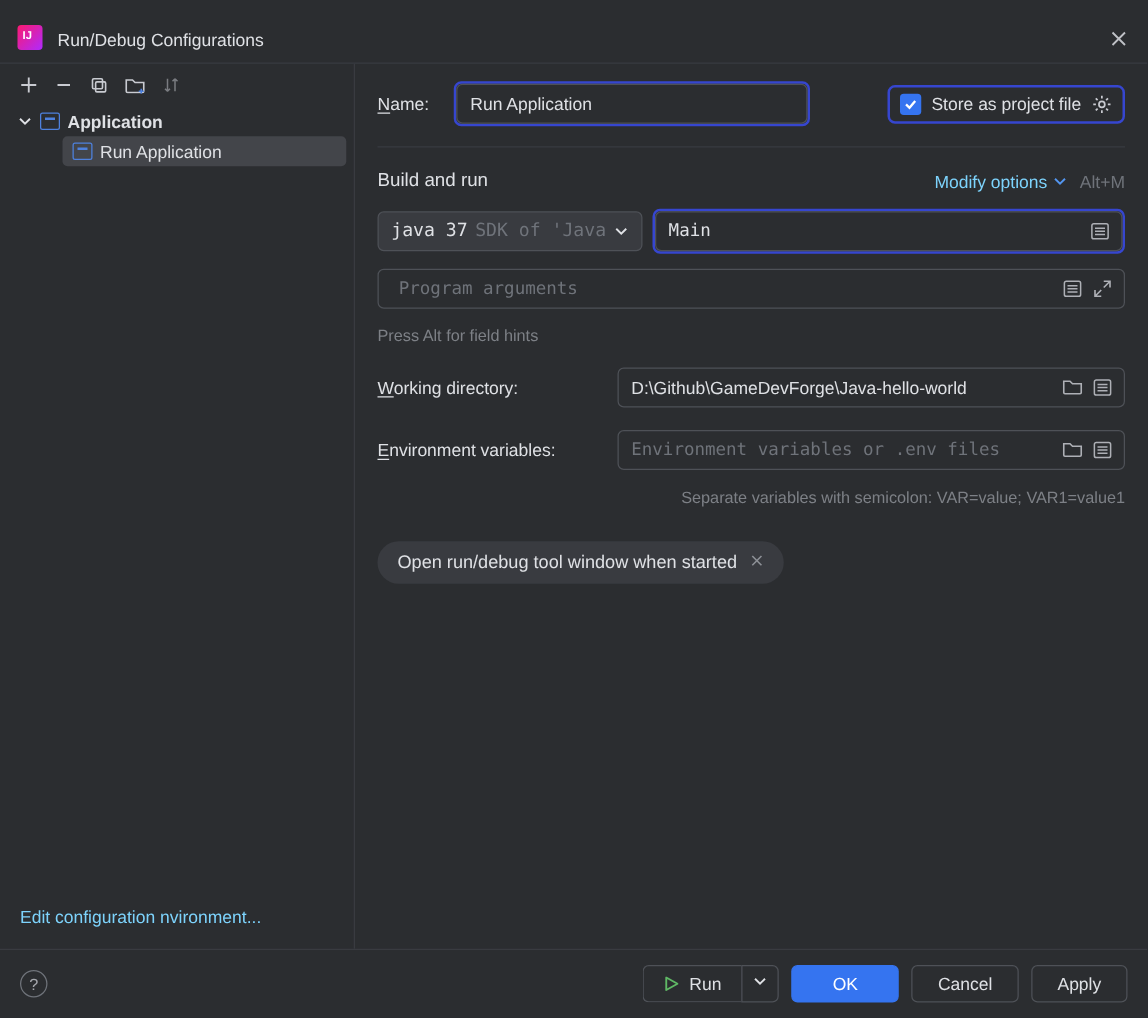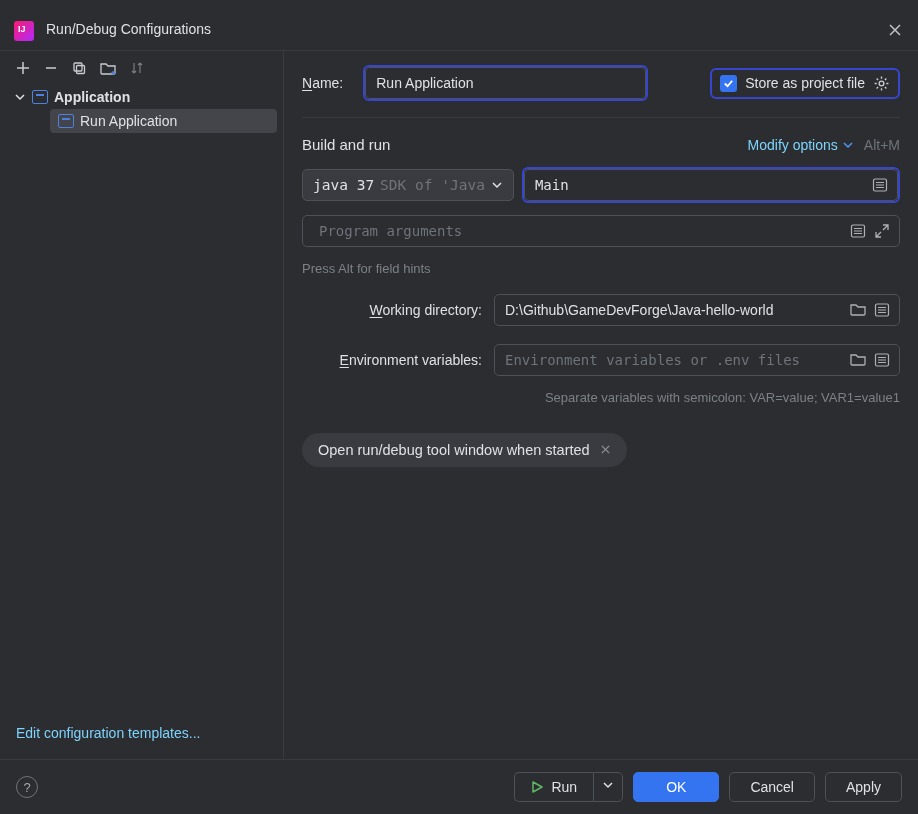--- a/index.html
+++ b/index.html
@@ -9,22 +9,22 @@
     font-family: -apple-system, BlinkMacSystemFont, "Segoe UI", Arial, sans-serif;
     font-size: 13px;
     width: 918px;
     height: 814px;
     overflow: hidden;
     display: flex;
     flex-direction: column;
   }
   .titlebar {
     display: flex;
-    align-items: flex-start;
-    padding: 21px 14px;
+    align-items: flex-end;
+    padding: 10px 14px;
     height: 50px;
   }
   .titlebar .app-icon {
     width: 20px; height: 20px;
     background: linear-gradient(135deg, #fc1a6f 0%, #af2aff 100%);
     border-radius: 3px;
     margin-right: 12px;
     position: relative;
   }
   .titlebar .app-icon::after {
@@ -155,21 +155,21 @@
     color: #aeb0b6; width: 16px; height: 16px;
   }
   .args-row { position: relative; margin-top: 2px; }
   .args-row input { width: 100%; padding-right: 56px; padding-left: 16px; }
   .args-row .icons {
     position: absolute; right: 10px; top: 50%; transform: translateY(-50%);
     display: flex; gap: 8px; color: #aeb0b6;
   }
   .hint { color: #7d8086; font-size: 13px; margin-top: 4px; }
   .field-row { display: flex; align-items: center; gap: 12px; margin-top: 8px; }
-  .field-row .label { width: 180px; text-align: right; }
+  .field-row .label { width: 180px; }
   .field-row .fwrap { flex: 1; position: relative; }
   .field-row .fwrap input { width: 100%; padding-right: 56px; }
   .field-row .icons {
     position: absolute; right: 10px; top: 50%; transform: translateY(-50%);
     display: flex; gap: 8px; color: #aeb0b6;
   }
   .hint-right { text-align: right; color: #7d8086; font-size: 13px; margin-top: 4px; }
   .chip {
     display: inline-flex; align-items: center; gap: 10px;
     background: #393b40;
@@ -264,21 +264,21 @@
           </svg>
         <span class="app-box-icon"></span>
         <span>Application</span>
       </div>
       <div class="tree-node child">
         <span class="app-box-icon"></span>
         <span>Run Application</span>
       </div>
     </div>
     <div class="sidebar-footer">
-      <span class="link">Edit configuration templates...</span>
+      <span class="link">Edit configuration nvironment...</span>
     </div>
   </div>
 
   <div class="content">
     <div class="name-row">
       <span class="label"><span class="underline">N</span><span>ame:</span></span>
       <div class="name-input-wrap highlight-blue">
         <input class="input" value="Run Application" style="">
       </div>
       <div class="store-box highlight-blue">

